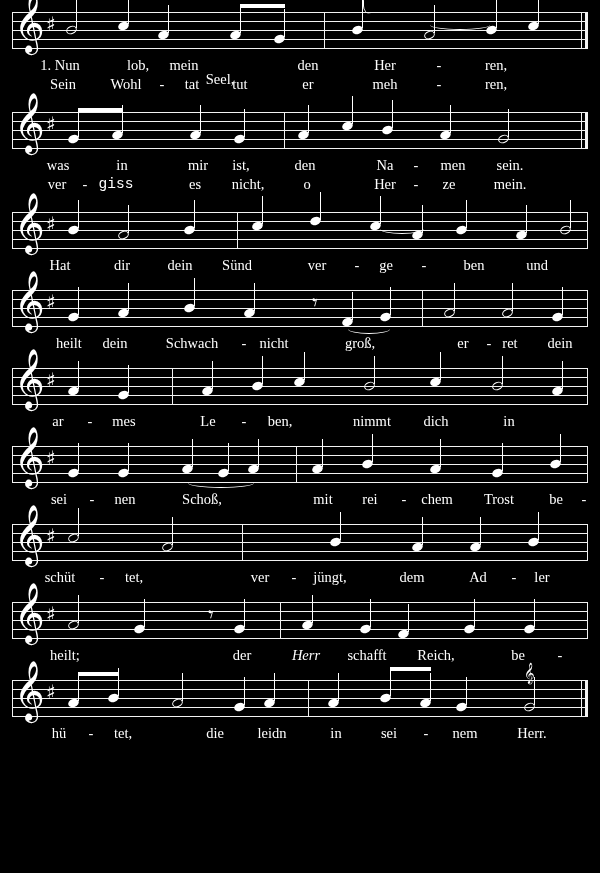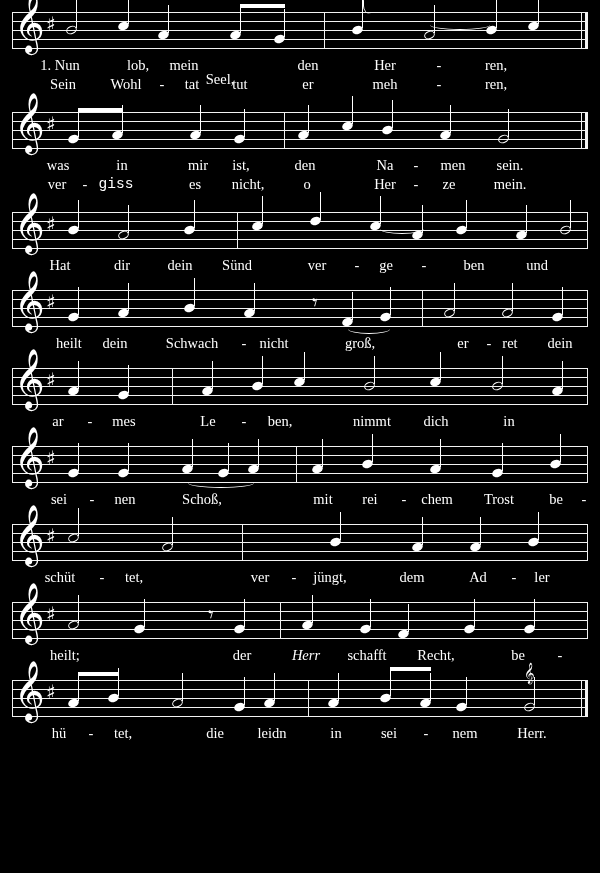--- a/index.html
+++ b/index.html
@@ -543,21 +543,21 @@
       <div class="stem" style="left:462px; top:9px; height:28px;"></div>
       <div class="note filled" style="left:512px; top:35px;"></div>
       <div class="stem" style="left:522px; top:9px; height:28px;"></div>
       <div class="barline end"></div>
     </div>
     <div class="lyricline">
       <span class="lyric" style="left:53px;">heilt;</span>
       <span class="lyric" style="left:230px;">der</span>
       <span class="lyric" style="left:294px;font-style:italic;">Herr</span>
       <span class="lyric" style="left:355px;">schafft</span>
-      <span class="lyric" style="left:424px;">Recht,</span>
+      <span class="lyric" style="left:424px;">Reich,</span>
       <span class="lyric" style="left:506px;">be</span>
       <span class="lyric" style="left:548px;">-</span>
     </div>
   </div>
 
   <div class="spacer1"></div>
 
   <div class="system">
     <div class="staff">
       <div class="line l0"></div>

